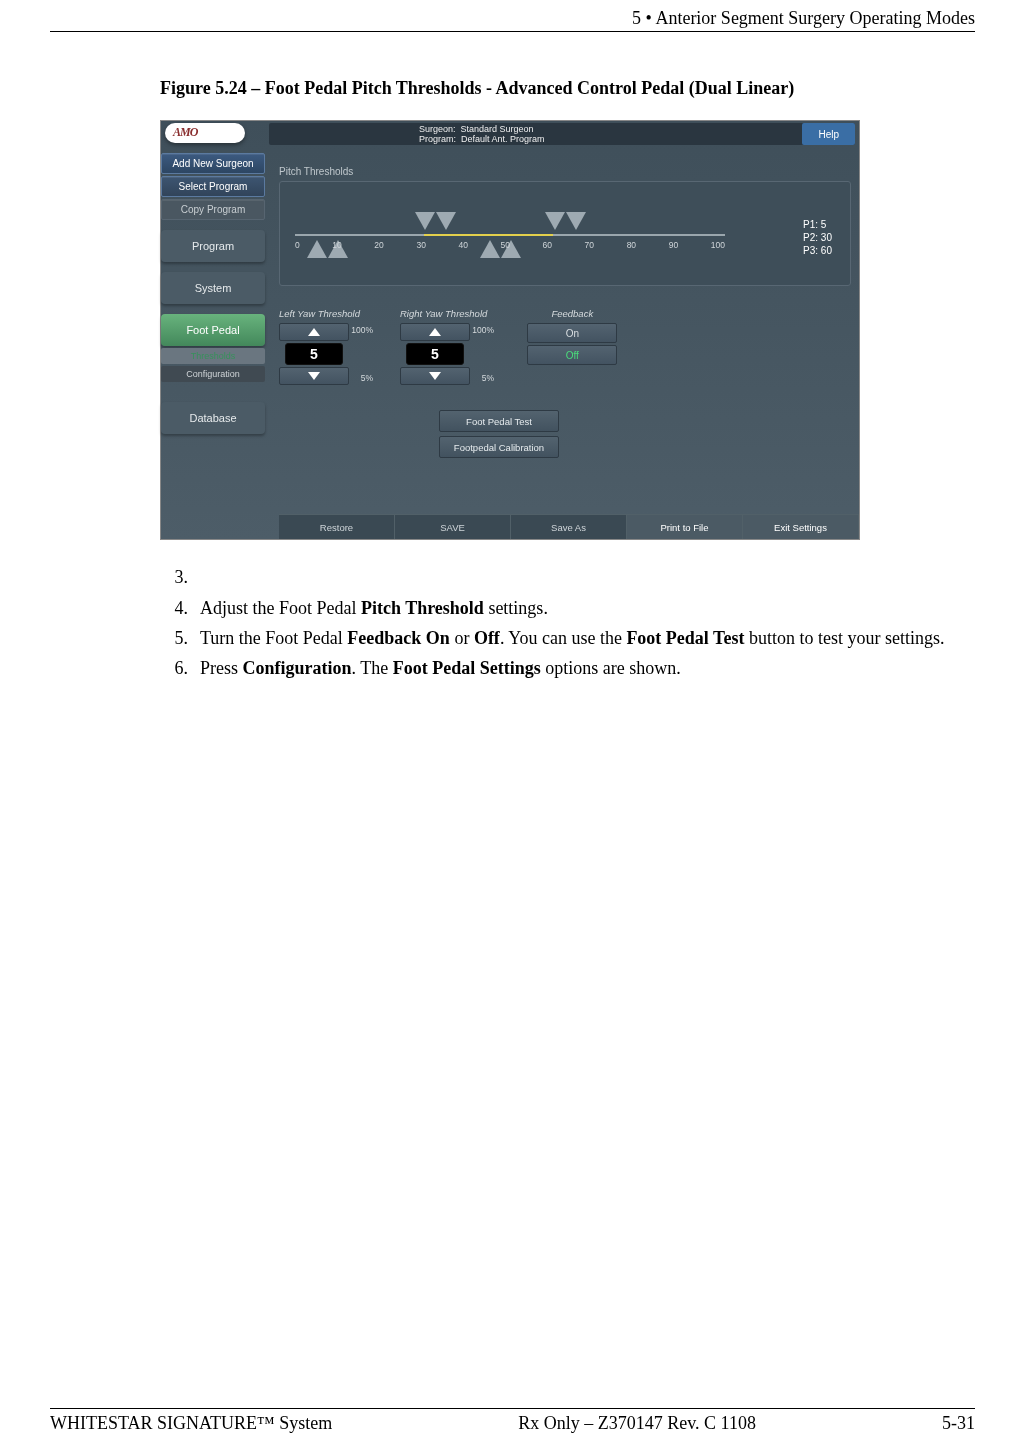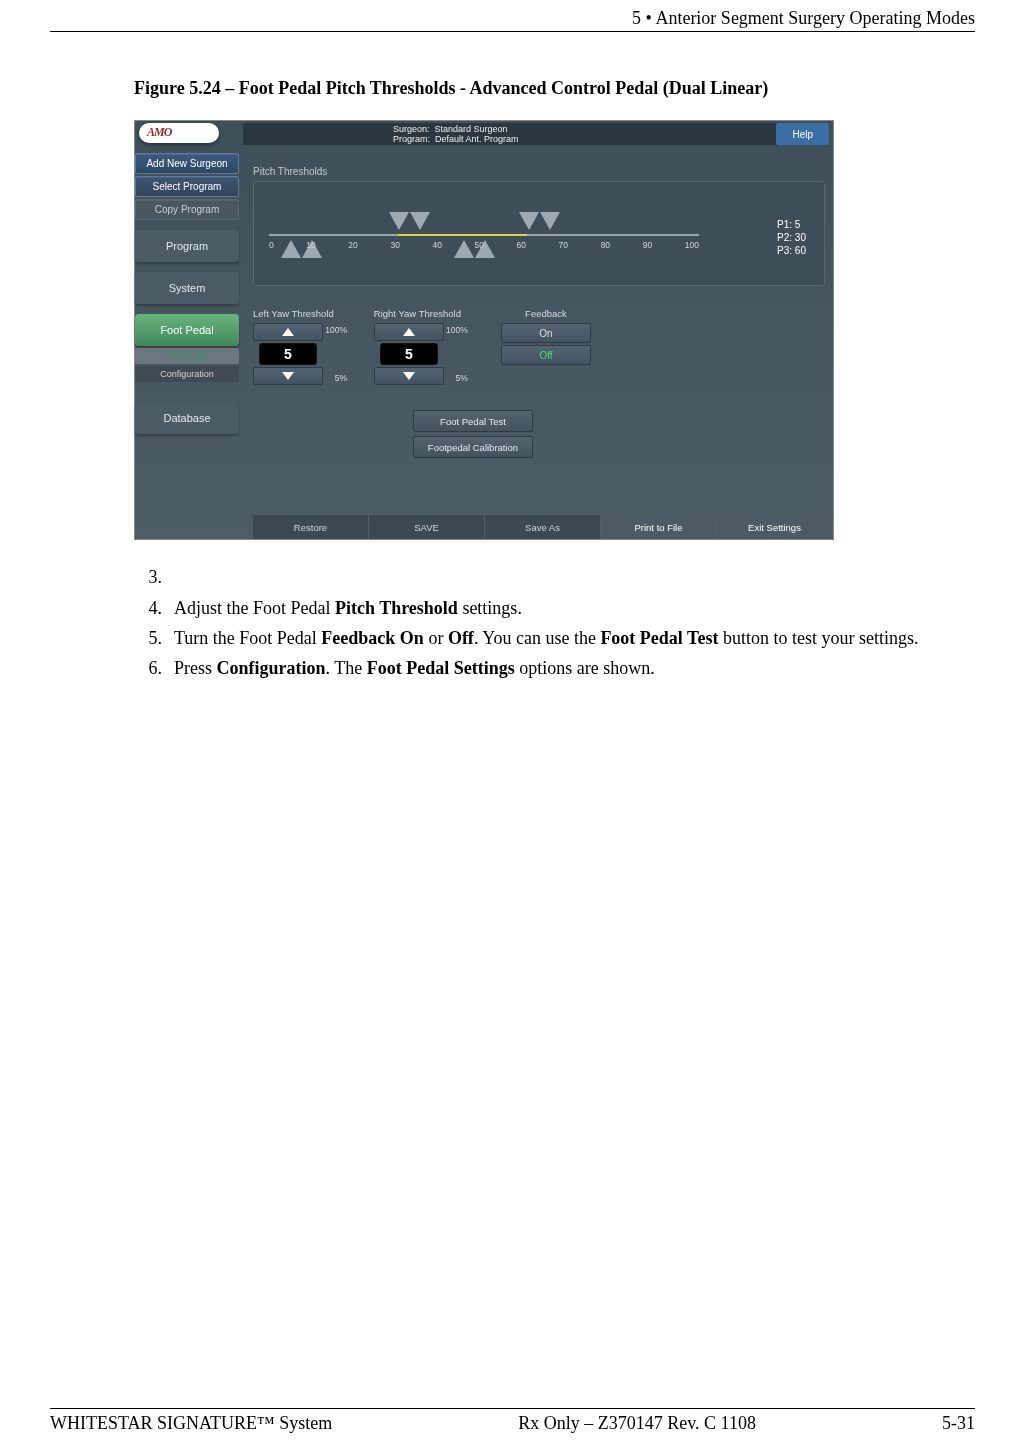--- a/index.html
+++ b/index.html
@@ -18,21 +18,21 @@
     position: relative;
   }
   .page-header {
     text-align: right;
     font-size: 18px;
     border-bottom: 1px solid #000;
     padding-bottom: 2px;
     margin-bottom: 45px;
   }
   .content {
-    margin-left: 84px;
+    margin-left: 110px;
   }
   .figure-caption {
     font-weight: bold;
     font-size: 18px;
     margin-bottom: 20px;
     line-height: 1.3;
   }
 
   
   .screenshot {
@@ -220,21 +220,21 @@
   .controls-row {
     display:flex;
     gap: 40px;
     margin-top: 22px;
   }
   .ctrl {
     text-align:center;
     color:#d5dadd;
     font-size:9.5px;
   }
-  .ctrl .label { margin-bottom: 4px; }
+  .ctrl .label { margin-bottom: 4px; font-style: italic; }
   .stepper {
     width: 70px;
     position:relative;
   }
   .stepper .arrow {
     background: linear-gradient(180deg,#536370,#435361);
     border:1px solid #2e3a44;
     border-radius:2px;
     height:16px;
     display:flex;

